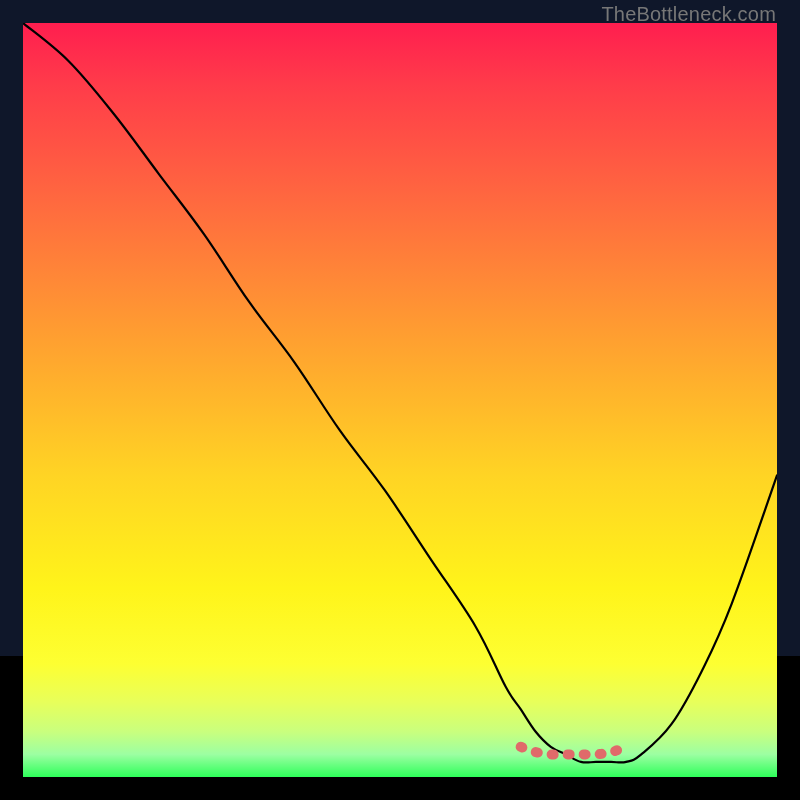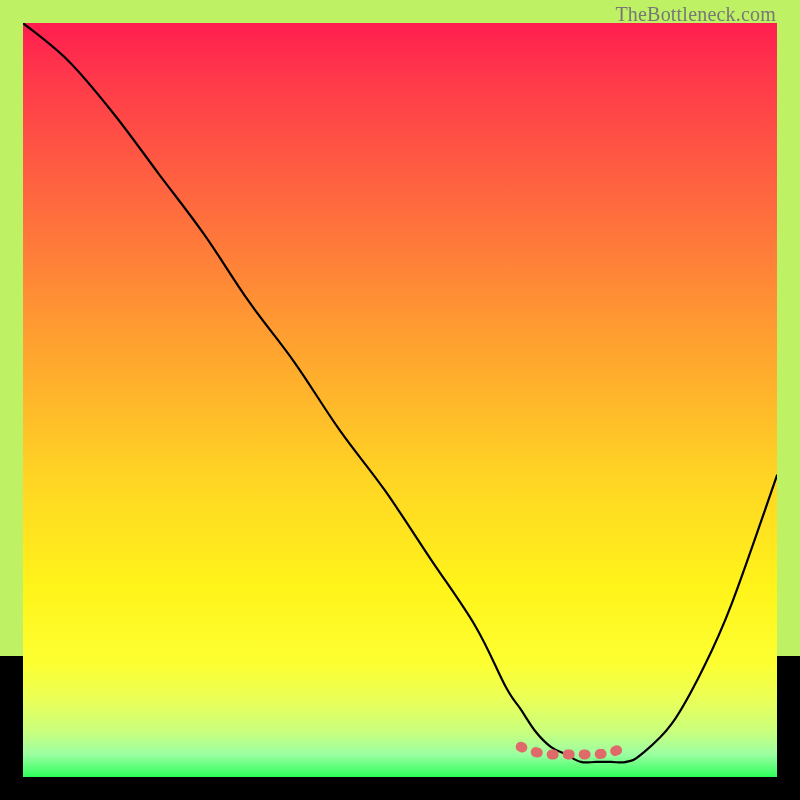--- a/index.html
+++ b/index.html
@@ -8,22 +8,21 @@
     width: 800px;
     height: 800px;
     background: #000;
     overflow: hidden;
     font-family: Arial, Helvetica, sans-serif;
   }
   .chart-wrap {
     position: relative;
     width: 800px;
     height: 656px;
-    background: #bef264;
-    font-family: Liberation Serif, serif;
+    background: #0f172a;
   }
   .plot-area {
     position: absolute;
     left: 23px;
     top: 23px;
     width: 754px;
     height: 754px;
   }
   .gradient-bg {
     position: absolute;

